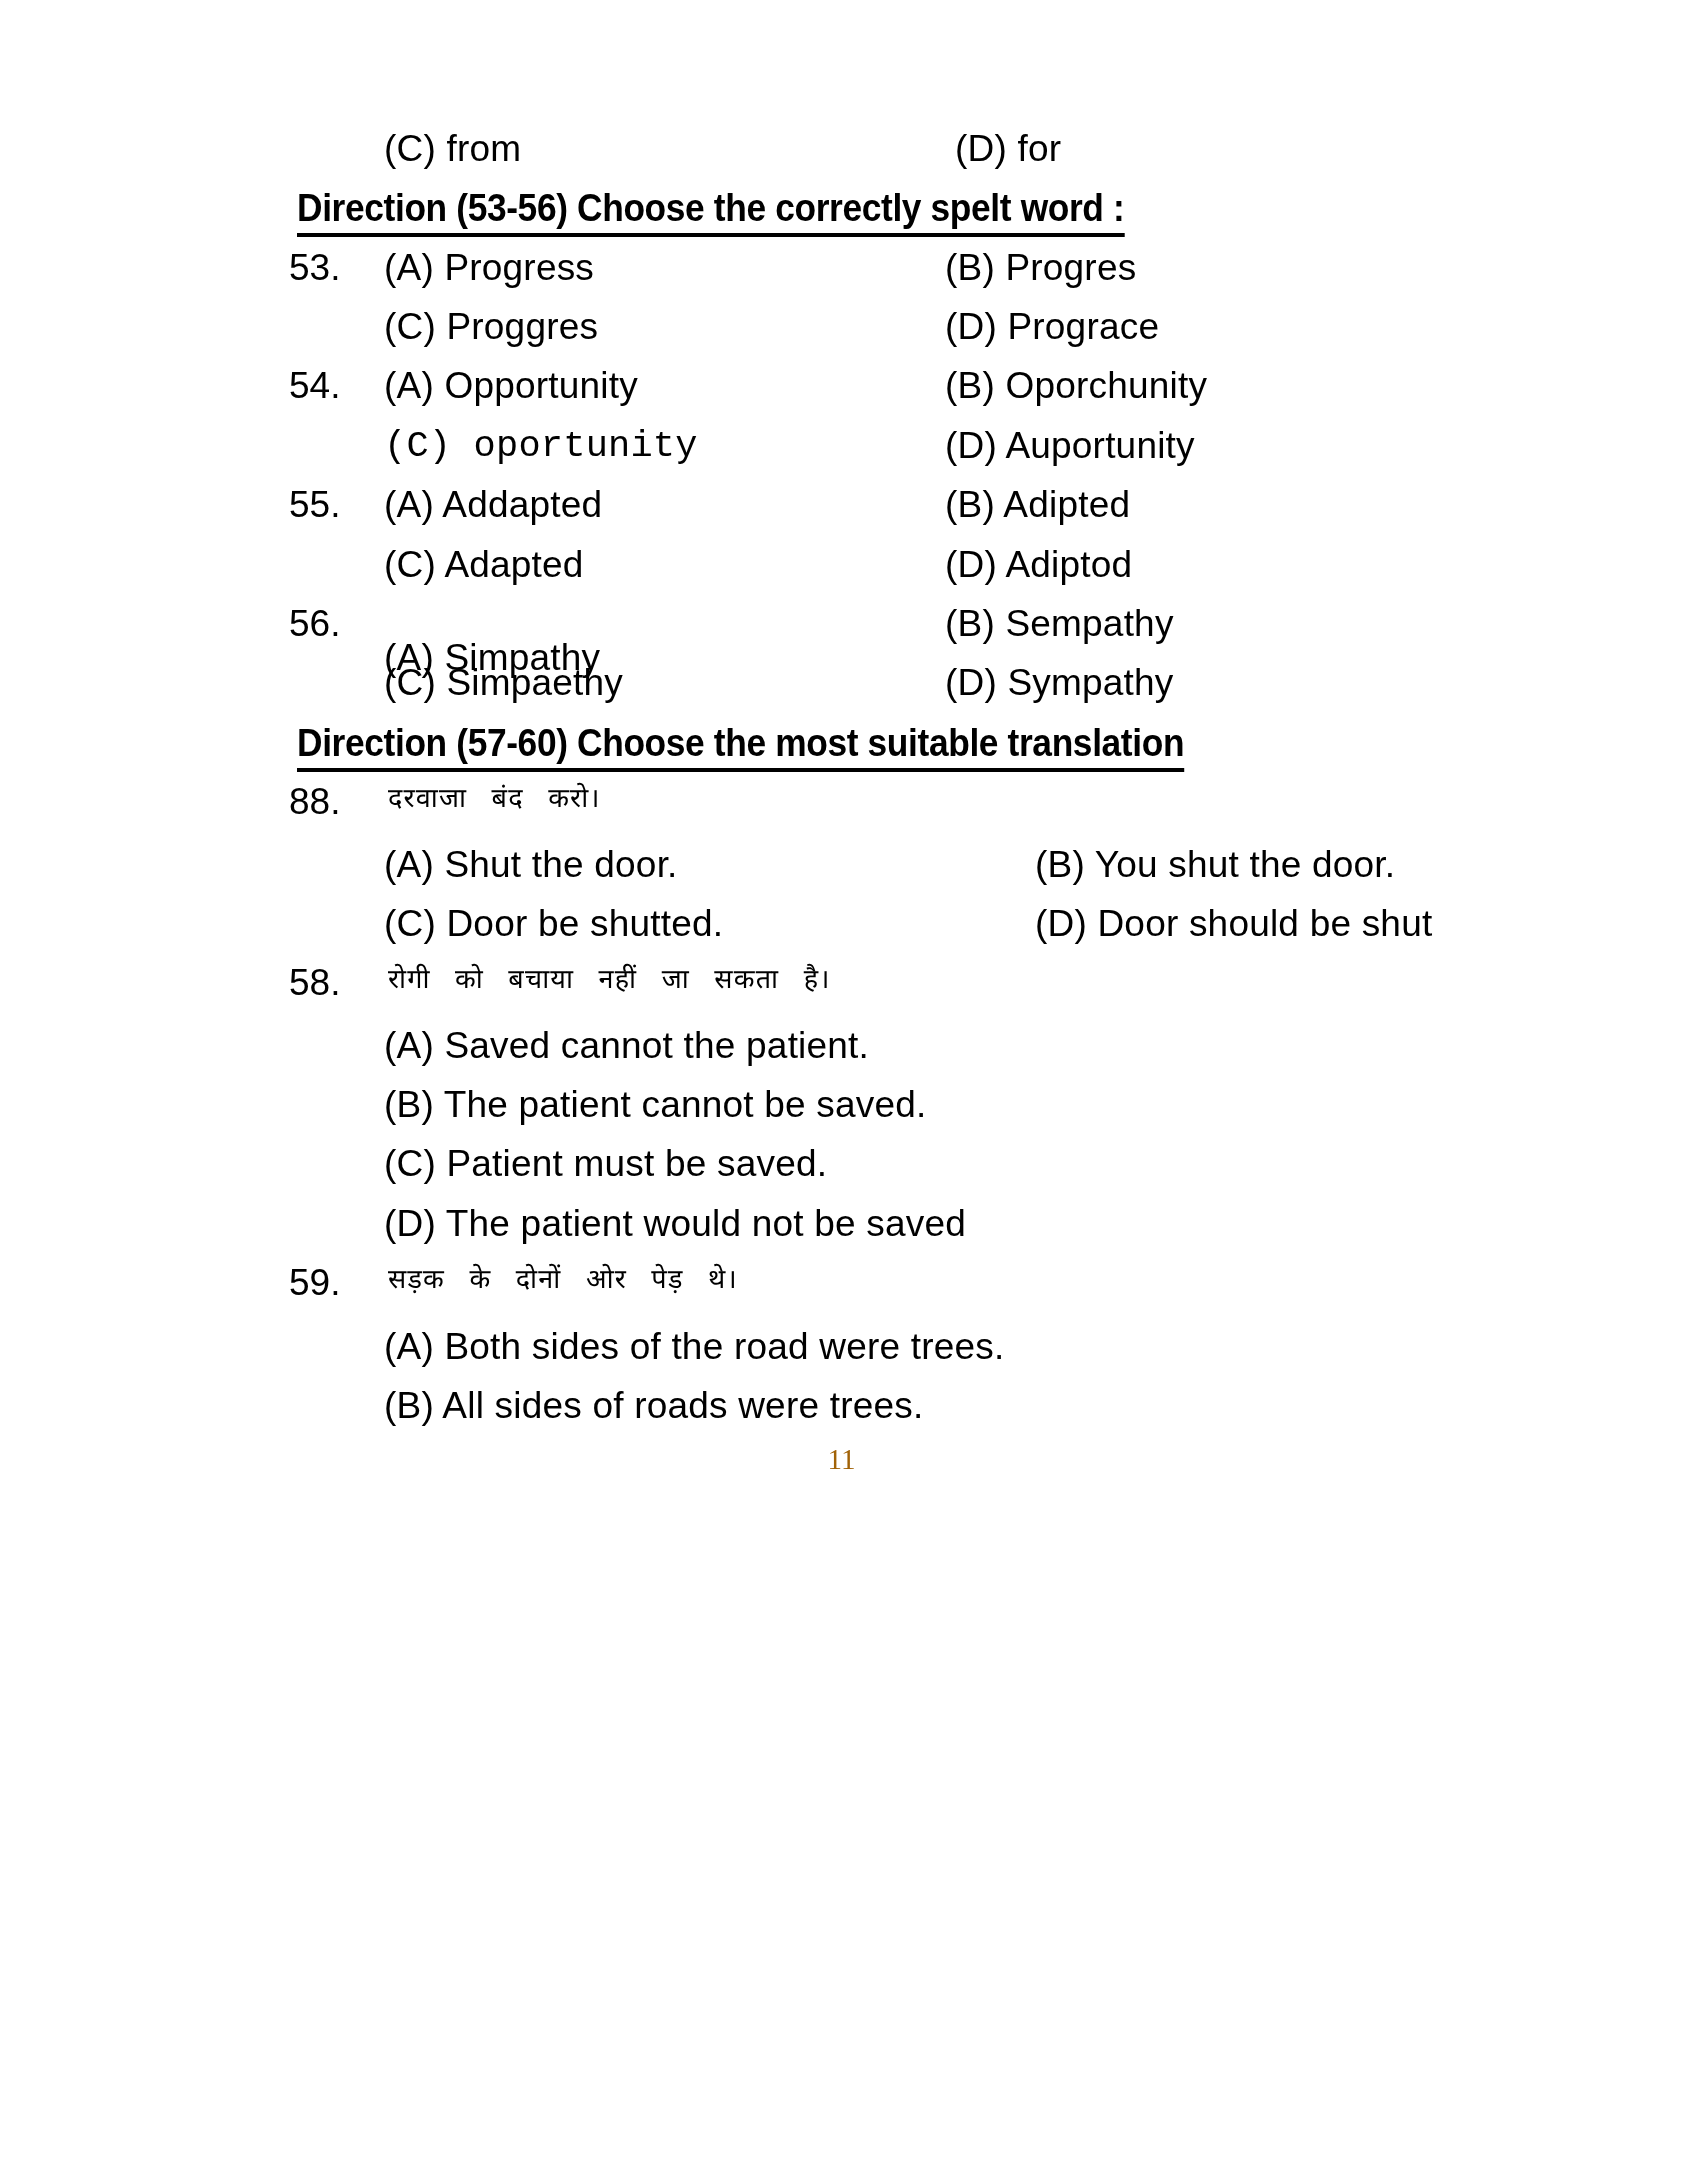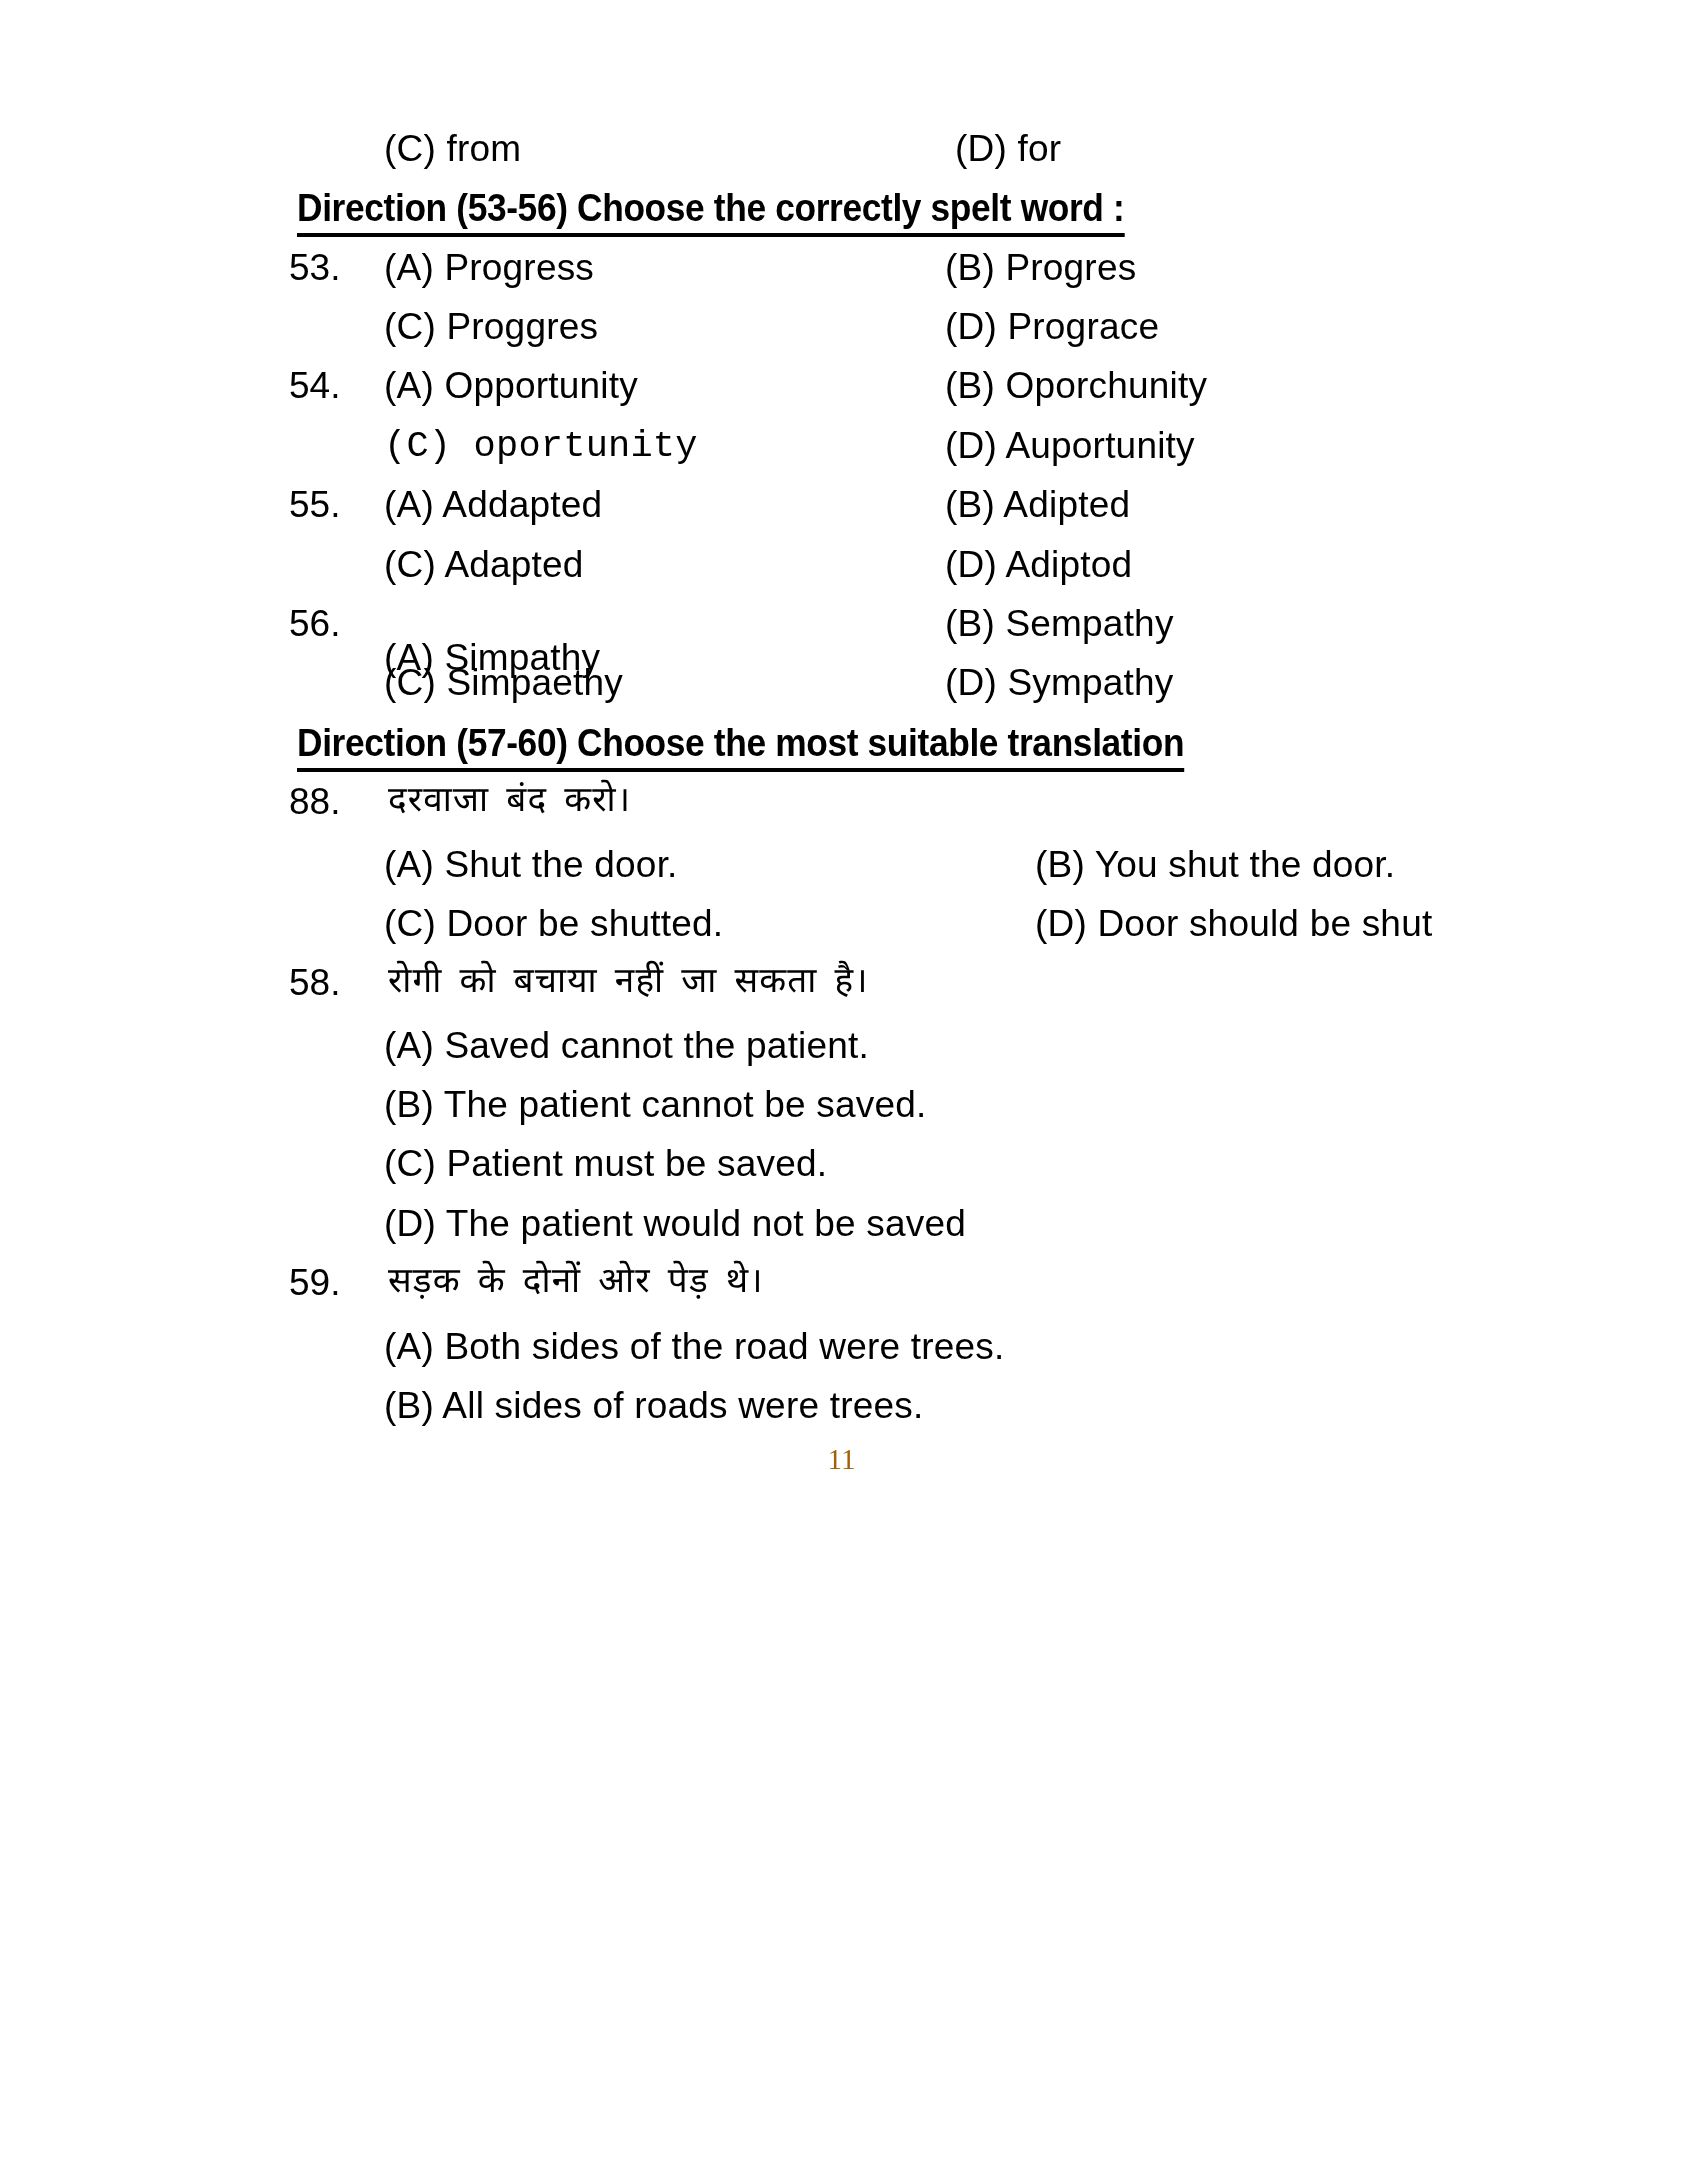--- a/index.html
+++ b/index.html
@@ -59,22 +59,22 @@
     transform: scaleX(0.93);
     transform-origin: left center;
     border-bottom: 4px solid #000;
     padding-bottom: 3px;
   }
 
   
   .hindi {
     position: absolute;
     white-space: nowrap;
-    font-family: Liberation Serif, serif;
-    font-size: 35px;
+    font-family: Liberation Mono, monospace;
+    font-size: 27px;
     line-height: 44px;
     letter-spacing: 1.2px;
     word-spacing: 7px;
   }
 
   
   .page-number {
     position: absolute;
     left: 0;
     width: 1683px;

